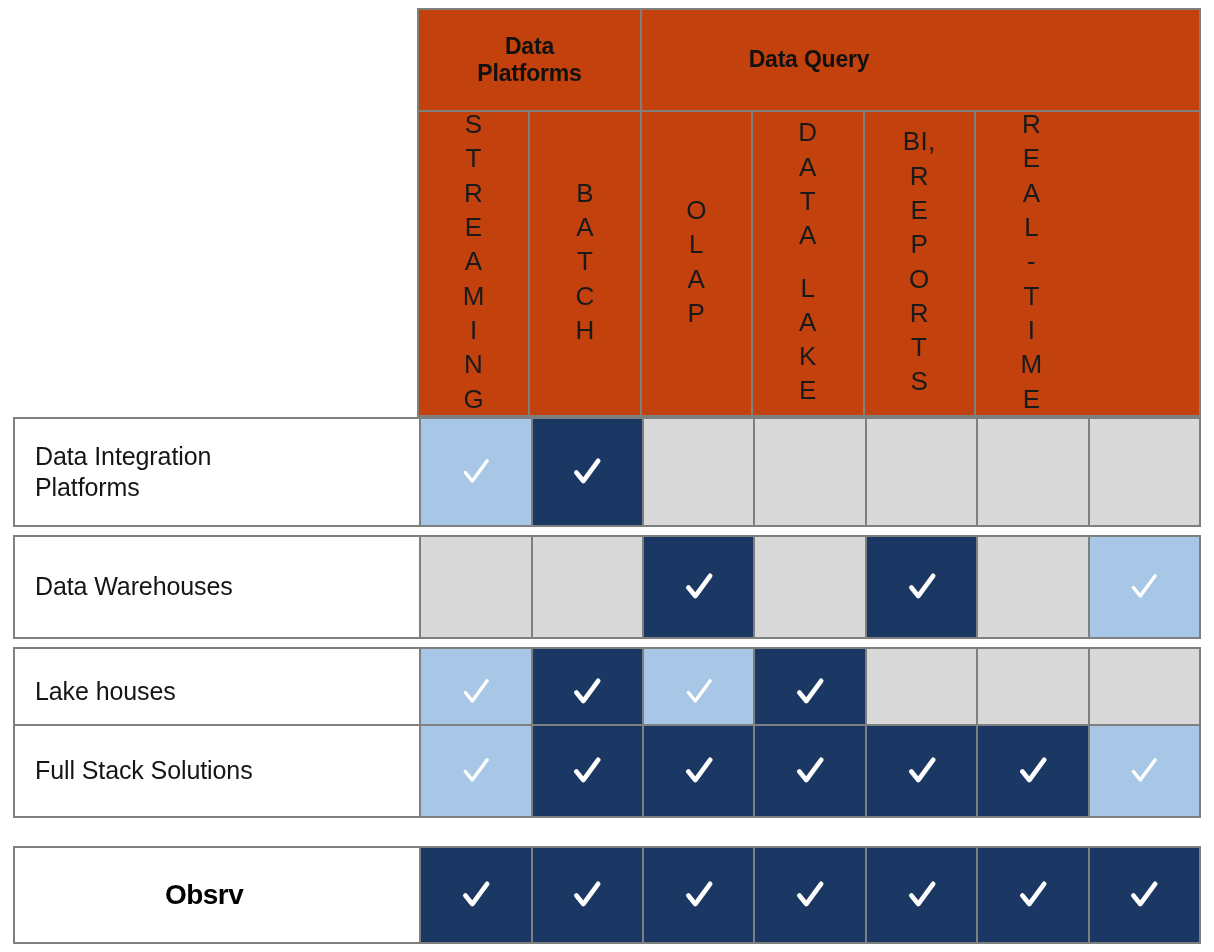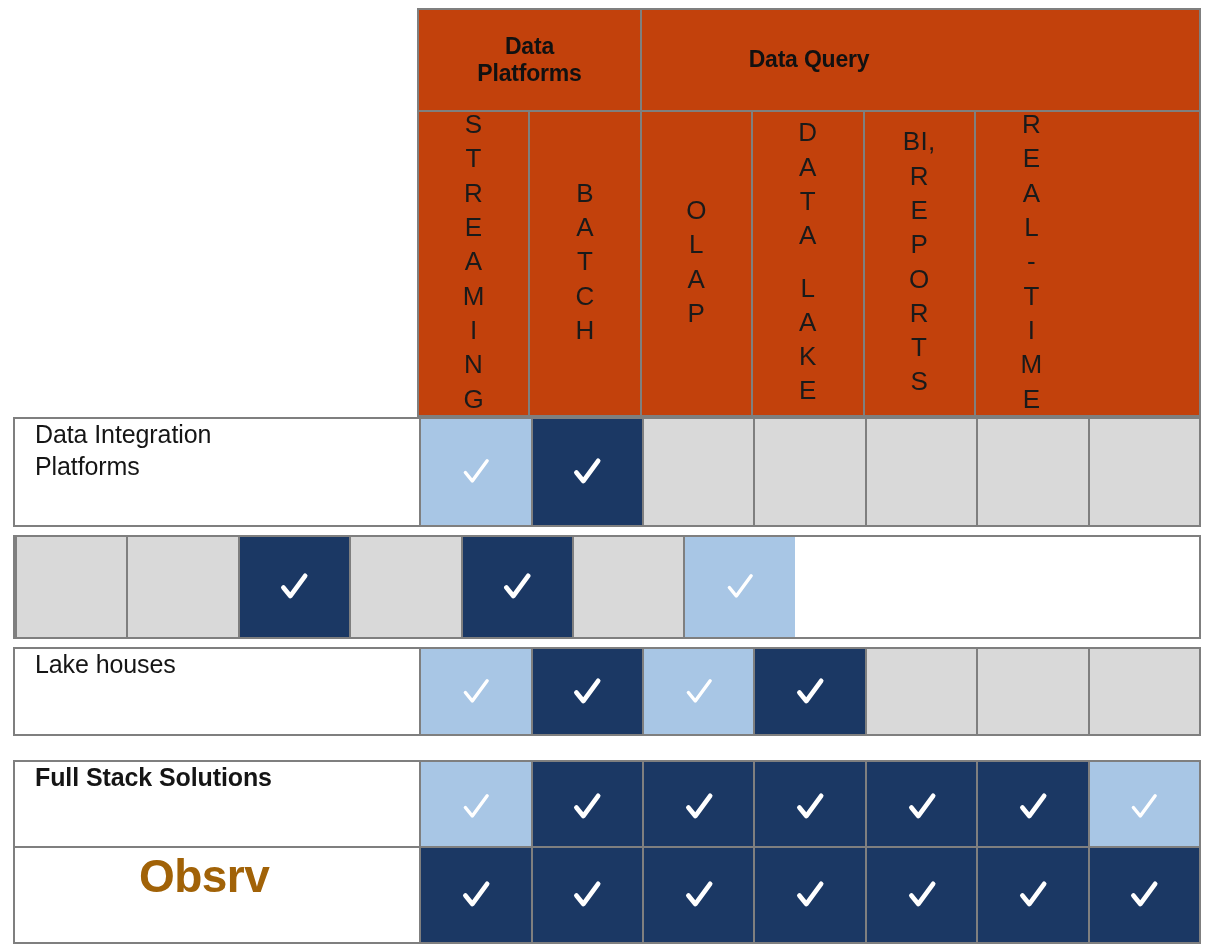--- a/index.html
+++ b/index.html
@@ -93,36 +93,36 @@
     width: 1188px;
     box-sizing: border-box;
     border: 2px solid #7f7f7f;
     background: #ffffff;
     display: flex;
   }
   .row-label {
     width: 464px;
     box-sizing: border-box;
     display: flex;
-    align-items: flex-start;
+    align-items: center;
     padding-left: 20px;
     font-size: 25px;
     line-height: 1.26;
     color: #151515;
     letter-spacing: -0.1px;
   }
   .row-label.center {
     justify-content: center;
     padding-left: 0;
     padding-right: 26px;
   }
   .row-label .brand {
-    color: #a16207;
+    color: #000000;
     font-weight: bold;
-    font-size: 46px;
+    font-size: 28px;
     letter-spacing: -0.5px;
   }
 
   .cells {
     display: flex;
     flex: 1 1 auto;
   }
   .cell {
     width: 111.4px;
     box-sizing: border-box;
@@ -140,21 +140,21 @@
     display: block;
     width: 34px;
     height: 34px;
   }
   .check svg { display: block; width: 100%; height: 100%; }
 
   
   #row-0 { top: 409px; height: 110px; }
   #row-1 { top: 527px; height: 104px; }
   #row-2 { top: 639px; height: 89px; }
-  #row-3 { top: 752px; height: 94px; font-weight: bold; }
+  #row-3 { top: 716px; height: 94px; }
   #row-4 { top: 838px; height: 98px; }
 </style>
 </head>
 <body>
 
 <div class="matrix">
 
   <div class="header-block">
 
     <div class="group-row">
@@ -263,20 +263,23 @@
             </span>
           </div>
           <div class="cell none"></div>
           <div class="cell none"></div>
           <div class="cell none"></div>
           <div class="cell none"></div>
           <div class="cell none"></div>
         </div>
       </div>
       <div class="row" id="row-1">
+        <div class="row-label">
+          <div>Data Warehouses</div>
+        </div>
         <div class="cells">
           <div class="cell none"></div>
           <div class="cell none"></div>
           <div class="cell full">
             <span class="check">
               <svg viewBox="0 0 32 32" aria-hidden="true">
                 <path d="M6 16.5 L12.5 24.5 L26.5 5.5" fill="none" stroke="#ffffff" stroke-width="4.4" stroke-linecap="round" stroke-linejoin="round"></path>
               </svg>
             </span>
           </div>

